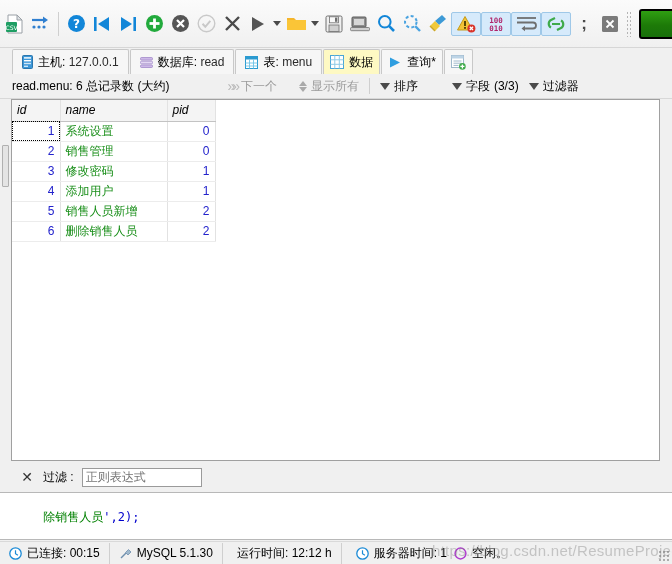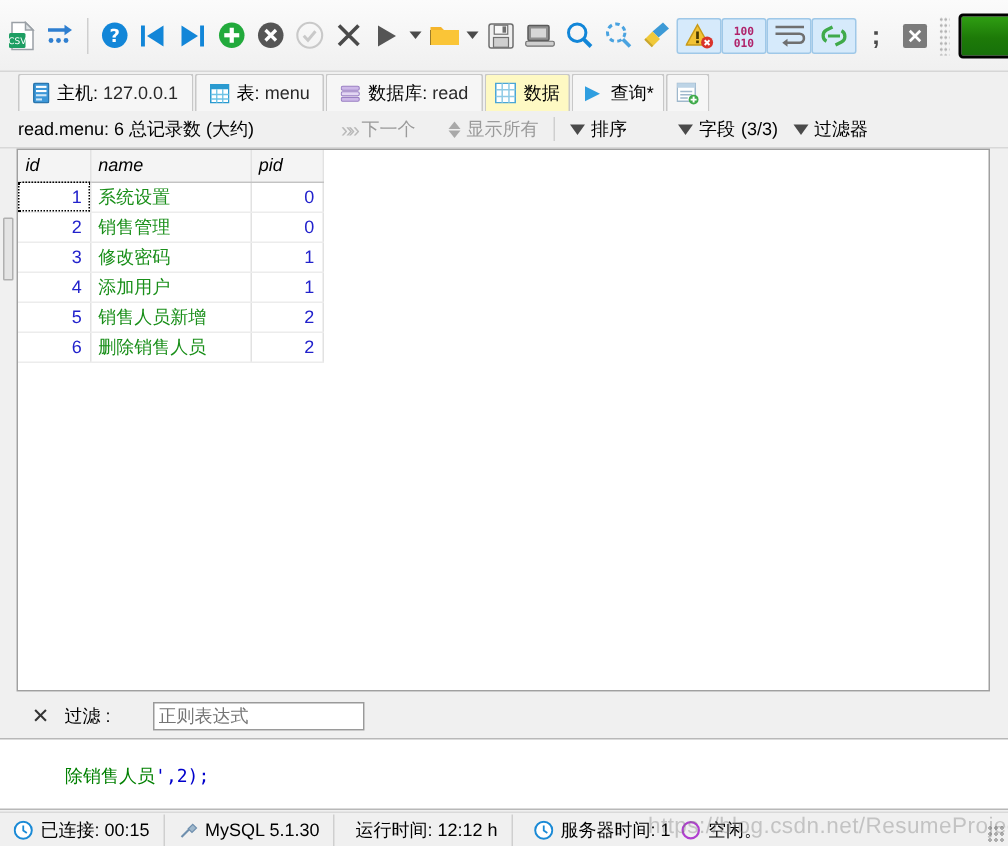--- a/index.html
+++ b/index.html
@@ -105,24 +105,23 @@
   }
 
   
   .filterbar {
     position: absolute; left: 11px; top: 463px; width: 649px; height: 28px;
     display: flex; align-items: center; gap: 8px; padding-left: 8px;
   }
   .xbtn { font-size: 14px; color: #333; width: 16px; text-align: center; }
   .filterbar .flabel { font-size: 12px; }
   .finput {
-    width: 141px; height: 19px; background: #fff; border: 1px solid #9a9a9a;
+    width: 120px; height: 19px; background: #fff; border: 1px solid #9a9a9a;
     color: #0f766e; font-size: 12px; line-height: 17px; padding: 0 3px;
     font-family: "Liberation Sans", sans-serif;
-    margin-left: 20px;
   }
 
   
   .sqllog {
     position: absolute; left: 0; top: 492px; width: 672px; height: 48px;
     background: #fff; border-top: 1px solid #b8b8b8; border-bottom: 1px solid #b8b8b8;
     overflow: hidden; font-family: "DejaVu Sans Mono", "Liberation Mono", monospace;
     font-size: 12px; padding-left: 0px;
   }
   .logline { height: 16px; line-height: 16px; white-space: pre; }
@@ -348,37 +347,37 @@
           <rect x="2" y="7.8" width="7" height="1.4" fill="#cfe7f7"></rect>
           <rect x="2" y="10.6" width="4" height="1.4" fill="#cfe7f7"></rect>
         </svg>
       </span>
       <span class="lbl"><span>主机:</span> <span class="val">127.0.0.1</span></span>
     </div>
 
     <div class="tab">
       <span>
         <svg width="13" height="13" viewBox="0 0 13 13">
+          <rect x="0.5" y="1.5" width="12" height="2.6" rx="1" fill="#cdb8e8" stroke="#9a80c4" stroke-width=".7"></rect>
+          <rect x="0.5" y="5.2" width="12" height="2.6" rx="1" fill="#e3d7f3" stroke="#9a80c4" stroke-width=".7"></rect>
+          <rect x="0.5" y="8.9" width="12" height="2.6" rx="1" fill="#cdb8e8" stroke="#9a80c4" stroke-width=".7"></rect>
+        </svg>
+      </span>
+      <span class="lbl"><span>数据库:</span> <span class="val">read</span></span>
+    </div>
+
+    <div class="tab">
+      <span>
+        <svg width="13" height="13" viewBox="0 0 13 13">
           <rect x="0.5" y="0.5" width="12" height="12" fill="#fff" stroke="#2a9ad0"></rect>
           <rect x="0.5" y="0.5" width="12" height="3" fill="#2a9ad0"></rect>
           <path d="M4.5 3.5v9M8.5 3.5v9M.5 7h12M.5 10h12" stroke="#6ec3e6" stroke-width=".9"></path>
         </svg>
       </span>
       <span class="lbl"><span>表:</span> <span class="val">menu</span></span>
-    </div>
-
-    <div class="tab">
-      <span>
-        <svg width="13" height="13" viewBox="0 0 13 13">
-          <rect x="0.5" y="1.5" width="12" height="2.6" rx="1" fill="#cdb8e8" stroke="#9a80c4" stroke-width=".7"></rect>
-          <rect x="0.5" y="5.2" width="12" height="2.6" rx="1" fill="#e3d7f3" stroke="#9a80c4" stroke-width=".7"></rect>
-          <rect x="0.5" y="8.9" width="12" height="2.6" rx="1" fill="#cdb8e8" stroke="#9a80c4" stroke-width=".7"></rect>
-        </svg>
-      </span>
-      <span class="lbl"><span>数据库:</span> <span class="val">read</span></span>
     </div>
 
     <div class="tab icononly active">
       <span>
         <svg width="14" height="14" viewBox="0 0 14 14">
           <rect x="0.5" y="0.5" width="13" height="13" fill="#fff" stroke="#4aa6d6"></rect>
           <path d="M4.8.5v13M9.3.5v13M.5 4.8h13M.5 9.3h13" stroke="#8fcbe6" stroke-width="1"></path>
         </svg>
       </span>
       <span class="lbl">数据</span>

